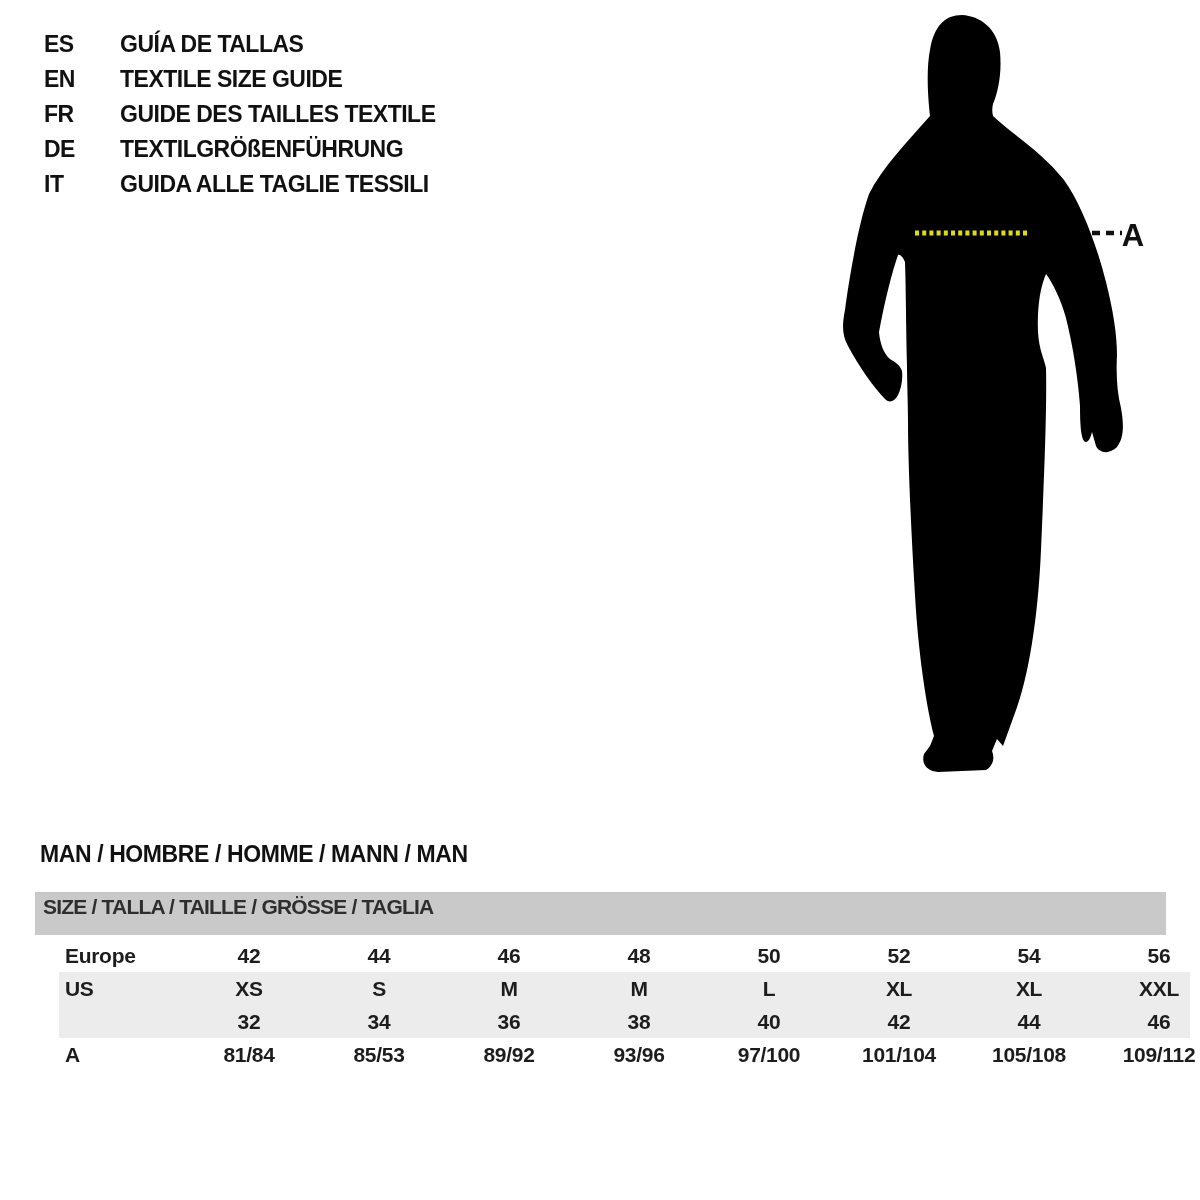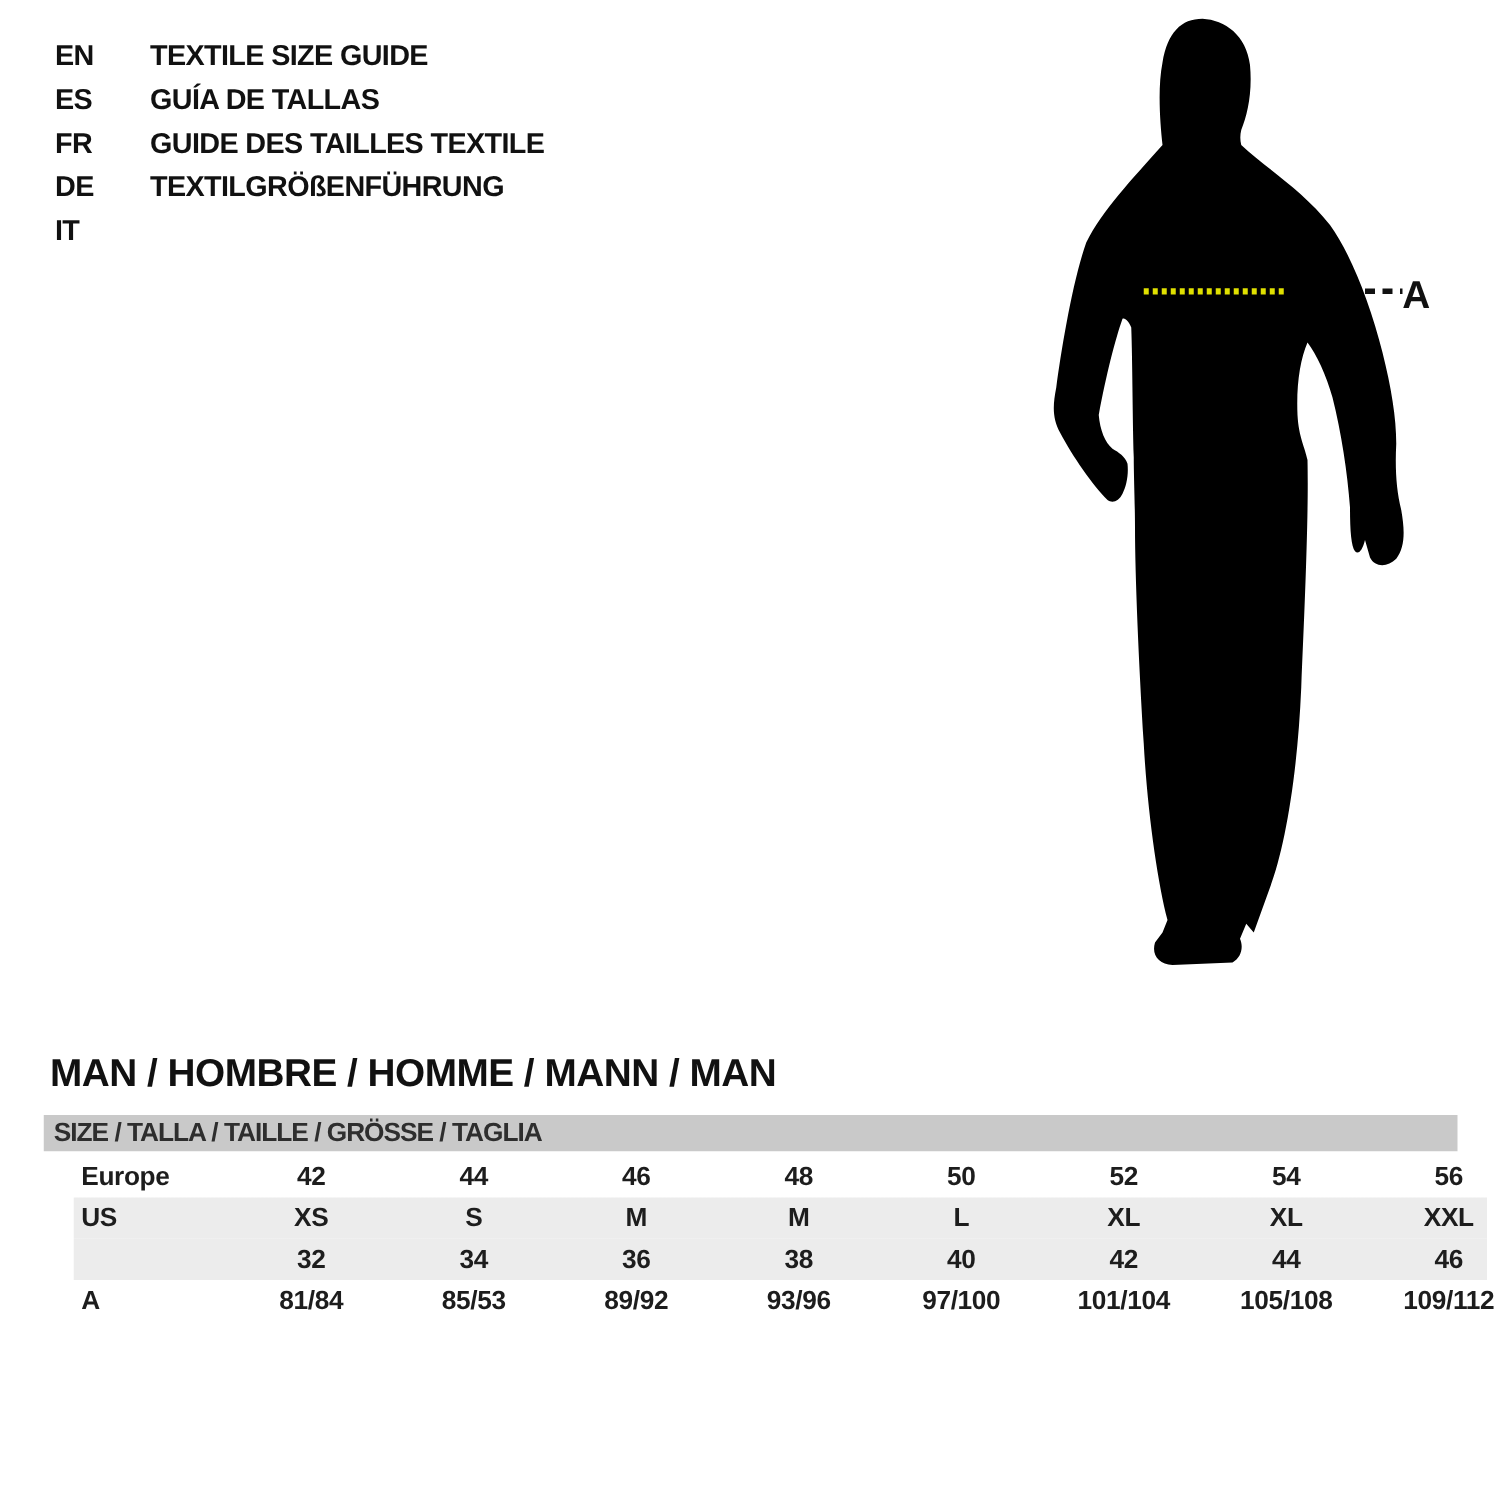--- a/index.html
+++ b/index.html
@@ -60,34 +60,34 @@
     width: 330px;
     height: 780px;
   }
   .figure svg { display: block; }
 
   
   .section-title {
     position: absolute;
     left: 40px;
     top: 841px;
-    font-size: 31px;
+    font-size: 23px;
     letter-spacing: -0.4px;
     white-space: nowrap;
   }
 
   
   .size-table {
     position: absolute;
     left: 35px;
     top: 892px;
   }
   .table-header {
     width: 1131px;
-    height: 29px;
+    height: 43px;
     line-height: 29px;
     background: #c9c9c9;
     color: #2e2e2e;
     font-size: 21px;
     letter-spacing: -0.8px;
     padding-left: 8px;
     box-sizing: border-box;
     white-space: nowrap;
   }
   .table-rows { margin-top: 4px; padding-left: 24px; }
@@ -124,37 +124,38 @@
     white-space: nowrap;
   }
 </style>
 </head>
 <body>
 
 <div class="page">
 
   <div class="lang-block">
       <div class="lang-row">
+        <span class="lang-code">ES</span>
+        <span class="lang-label">GUÍA DE TALLAS</span>
+      </div>
+      <div class="lang-row">
         <span class="lang-code">EN</span>
         <span class="lang-label">TEXTILE SIZE GUIDE</span>
       </div>
       <div class="lang-row">
-        <span class="lang-code">ES</span>
-        <span class="lang-label">GUÍA DE TALLAS</span>
-      </div>
-      <div class="lang-row">
         <span class="lang-code">FR</span>
         <span class="lang-label">GUIDE DES TAILLES TEXTILE</span>
       </div>
       <div class="lang-row">
         <span class="lang-code">DE</span>
         <span class="lang-label">TEXTILGRÖßENFÜHRUNG</span>
       </div>
       <div class="lang-row">
         <span class="lang-code">IT</span>
+        <span class="lang-label">GUIDA ALLE TAGLIE TESSILI</span>
       </div>
     </div>
 
 
   <div class="figure">
     <svg width="330" height="780" viewBox="0 0 330 780" xmlns="http://www.w3.org/2000/svg">
       <path fill="#000000" fill-rule="evenodd" d="
         M 122,5
         C 140,6 157,18 160,42
         C 162,64 158,82 153,94

